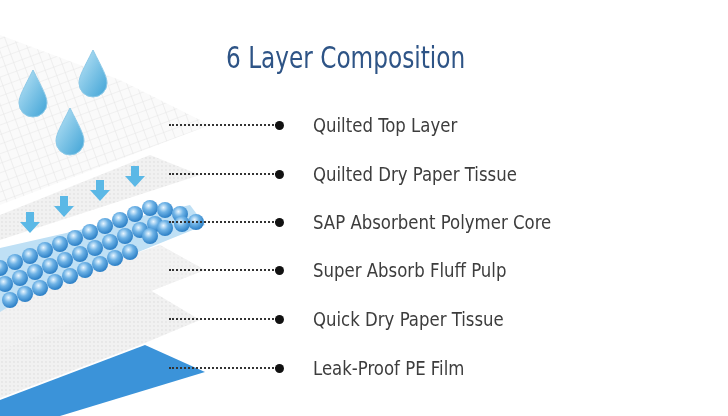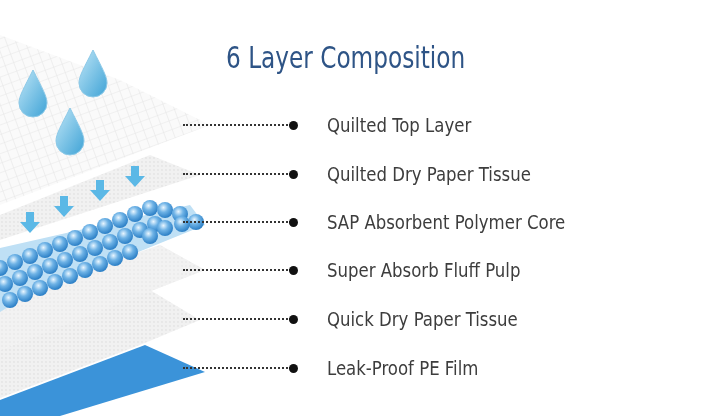--- a/index.html
+++ b/index.html
@@ -1,19 +1,19 @@
 <!DOCTYPE html>
 <html><head>
 <meta charset="utf-8">
 <style>
   html,body{margin:0;padding:0;}
   body{width:728px;height:416px;background:#ffffff;position:relative;overflow:hidden;font-family:"DejaVu Sans Condensed","DejaVu Sans",sans-serif;}
   .illustration{position:absolute;left:0;top:0;width:300px;height:416px;}
   .title{position:absolute;left:226px;top:40px;font-size:30px;color:#2e5486;letter-spacing:0px;font-family:"DejaVu Sans",sans-serif;font-stretch:condensed;transform:scaleX(0.86);transform-origin:left center;white-space:nowrap;}
-  .row{position:absolute;left:183px;height:30px;display:flex;align-items:center;}
+  .row{position:absolute;left:169px;height:30px;display:flex;align-items:center;}
   .leader{width:108px;border-top:2px dotted #333;height:0;}
   .dot{width:9px;height:9px;border-radius:50%;background:#111;margin-left:-2px;}
   .label{margin-left:29px;font-size:20px;color:#3d3d3d;white-space:nowrap;transform:scaleX(0.92);transform-origin:left center;}
 </style>
 </head>
 <body>
 
 <svg class="illustration" viewBox="0 0 300 416" xmlns="http://www.w3.org/2000/svg">
   <defs>
     <pattern id="quilt" width="9" height="9" patternUnits="userSpaceOnUse" patternTransform="rotate(-20)">

